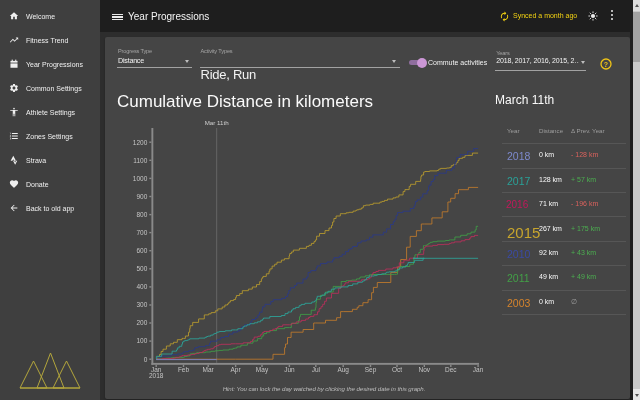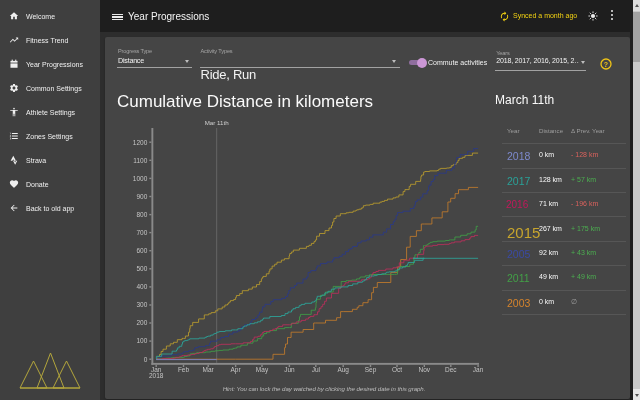--- a/index.html
+++ b/index.html
@@ -119,21 +119,21 @@
 <div style="position:absolute;left:571px;top:175.7px;font-size:7px;color:#4caf50">+ 57 km</div>
 <div style="position:absolute;left:502px;top:191.9px;width:124px;height:1px;background:#565656"></div>
 <div style="position:absolute;left:506px;top:199.1px;font-size:10px;color:#c2185b">2016</div>
 <div style="position:absolute;left:539px;top:200.1px;font-size:7px;color:#fafafa">71 km</div>
 <div style="position:absolute;left:571px;top:200.1px;font-size:7px;color:#da625d">- 196 km</div>
 <div style="position:absolute;left:502px;top:216.3px;width:124px;height:1px;background:#565656"></div>
 <div style="position:absolute;left:507px;top:223.5px;font-size:15px;color:#c7a52d">2015</div>
 <div style="position:absolute;left:539px;top:224.5px;font-size:7px;color:#fafafa">267 km</div>
 <div style="position:absolute;left:571px;top:224.5px;font-size:7px;color:#4caf50">+ 175 km</div>
 <div style="position:absolute;left:502px;top:240.7px;width:124px;height:1px;background:#565656"></div>
-<div style="position:absolute;left:507px;top:247.9px;font-size:10.5px;color:#3a4aa4">2005</div>
+<div style="position:absolute;left:507px;top:247.9px;font-size:10.5px;color:#3a4aa4">2010</div>
 <div style="position:absolute;left:539px;top:248.9px;font-size:7px;color:#fafafa">92 km</div>
 <div style="position:absolute;left:571px;top:248.9px;font-size:7px;color:#4caf50">+ 43 km</div>
 <div style="position:absolute;left:502px;top:265.1px;width:124px;height:1px;background:#565656"></div>
 <div style="position:absolute;left:507px;top:272.3px;font-size:10.5px;color:#43a047">2011</div>
 <div style="position:absolute;left:539px;top:273.3px;font-size:7px;color:#fafafa">49 km</div>
 <div style="position:absolute;left:571px;top:273.3px;font-size:7px;color:#4caf50">+ 49 km</div>
 <div style="position:absolute;left:502px;top:289.5px;width:124px;height:1px;background:#565656"></div>
 <div style="position:absolute;left:507px;top:296.7px;font-size:10.5px;color:#d5842d">2003</div>
 <div style="position:absolute;left:539px;top:297.7px;font-size:7px;color:#fafafa">0 km</div>
 <div style="position:absolute;left:571px;top:297.7px;font-size:7px;color:#9e9e9e">∅</div>

